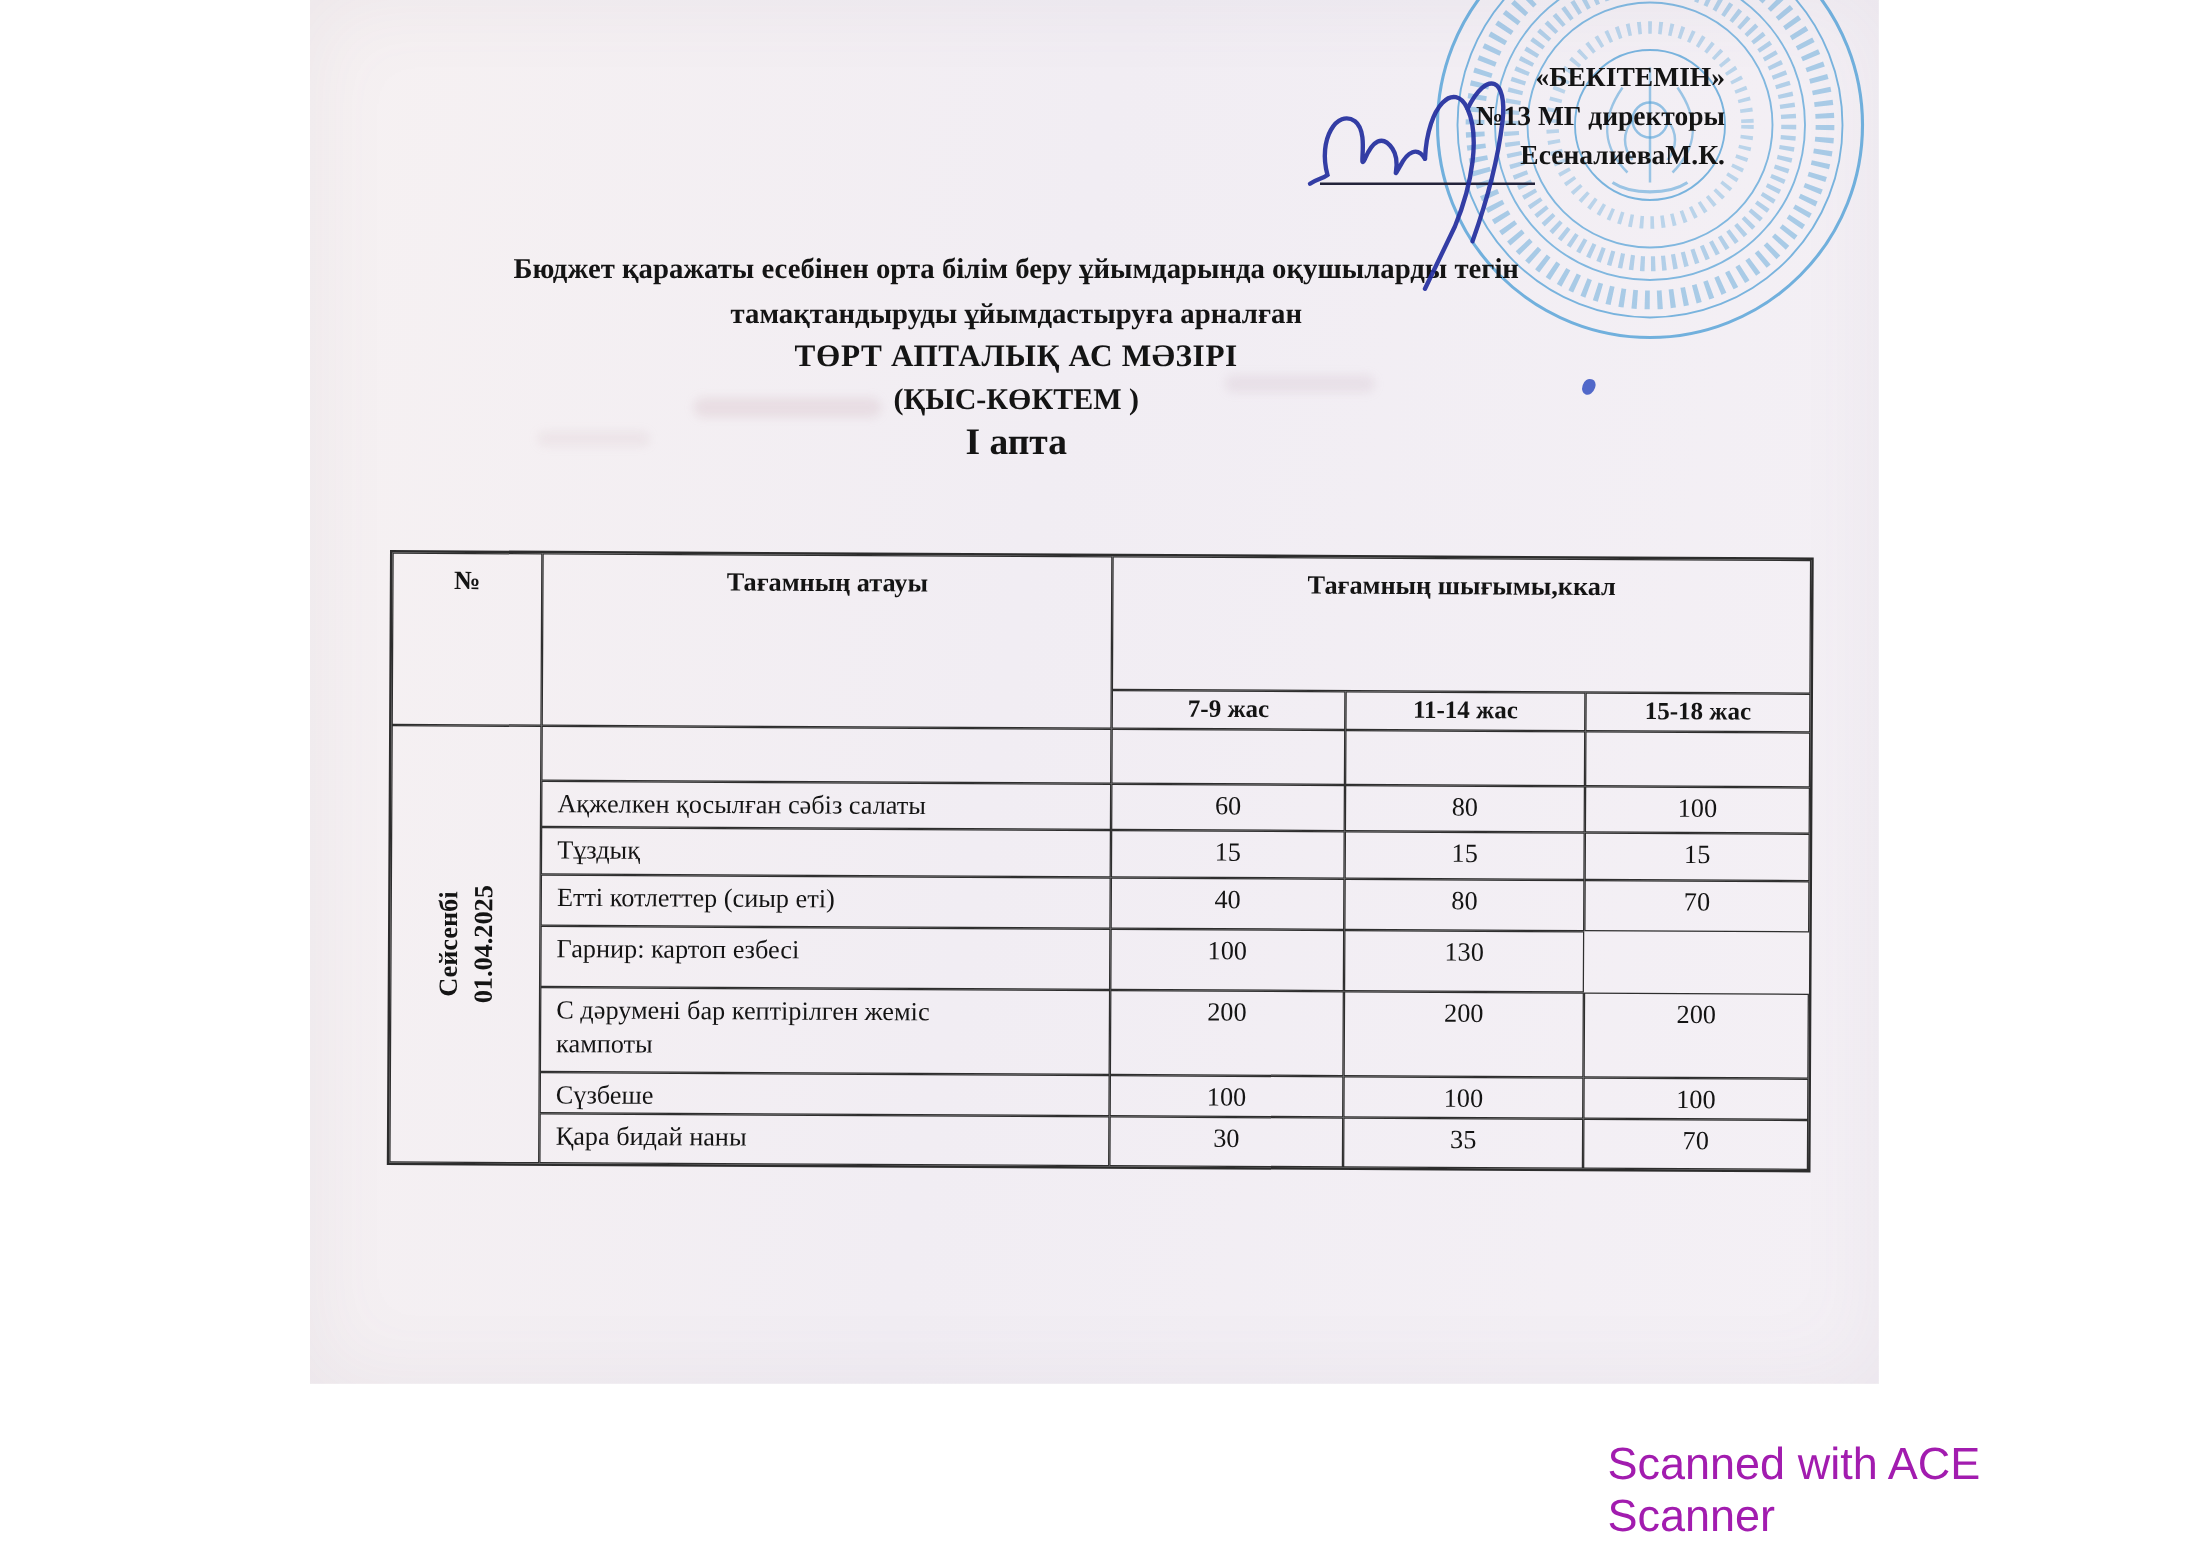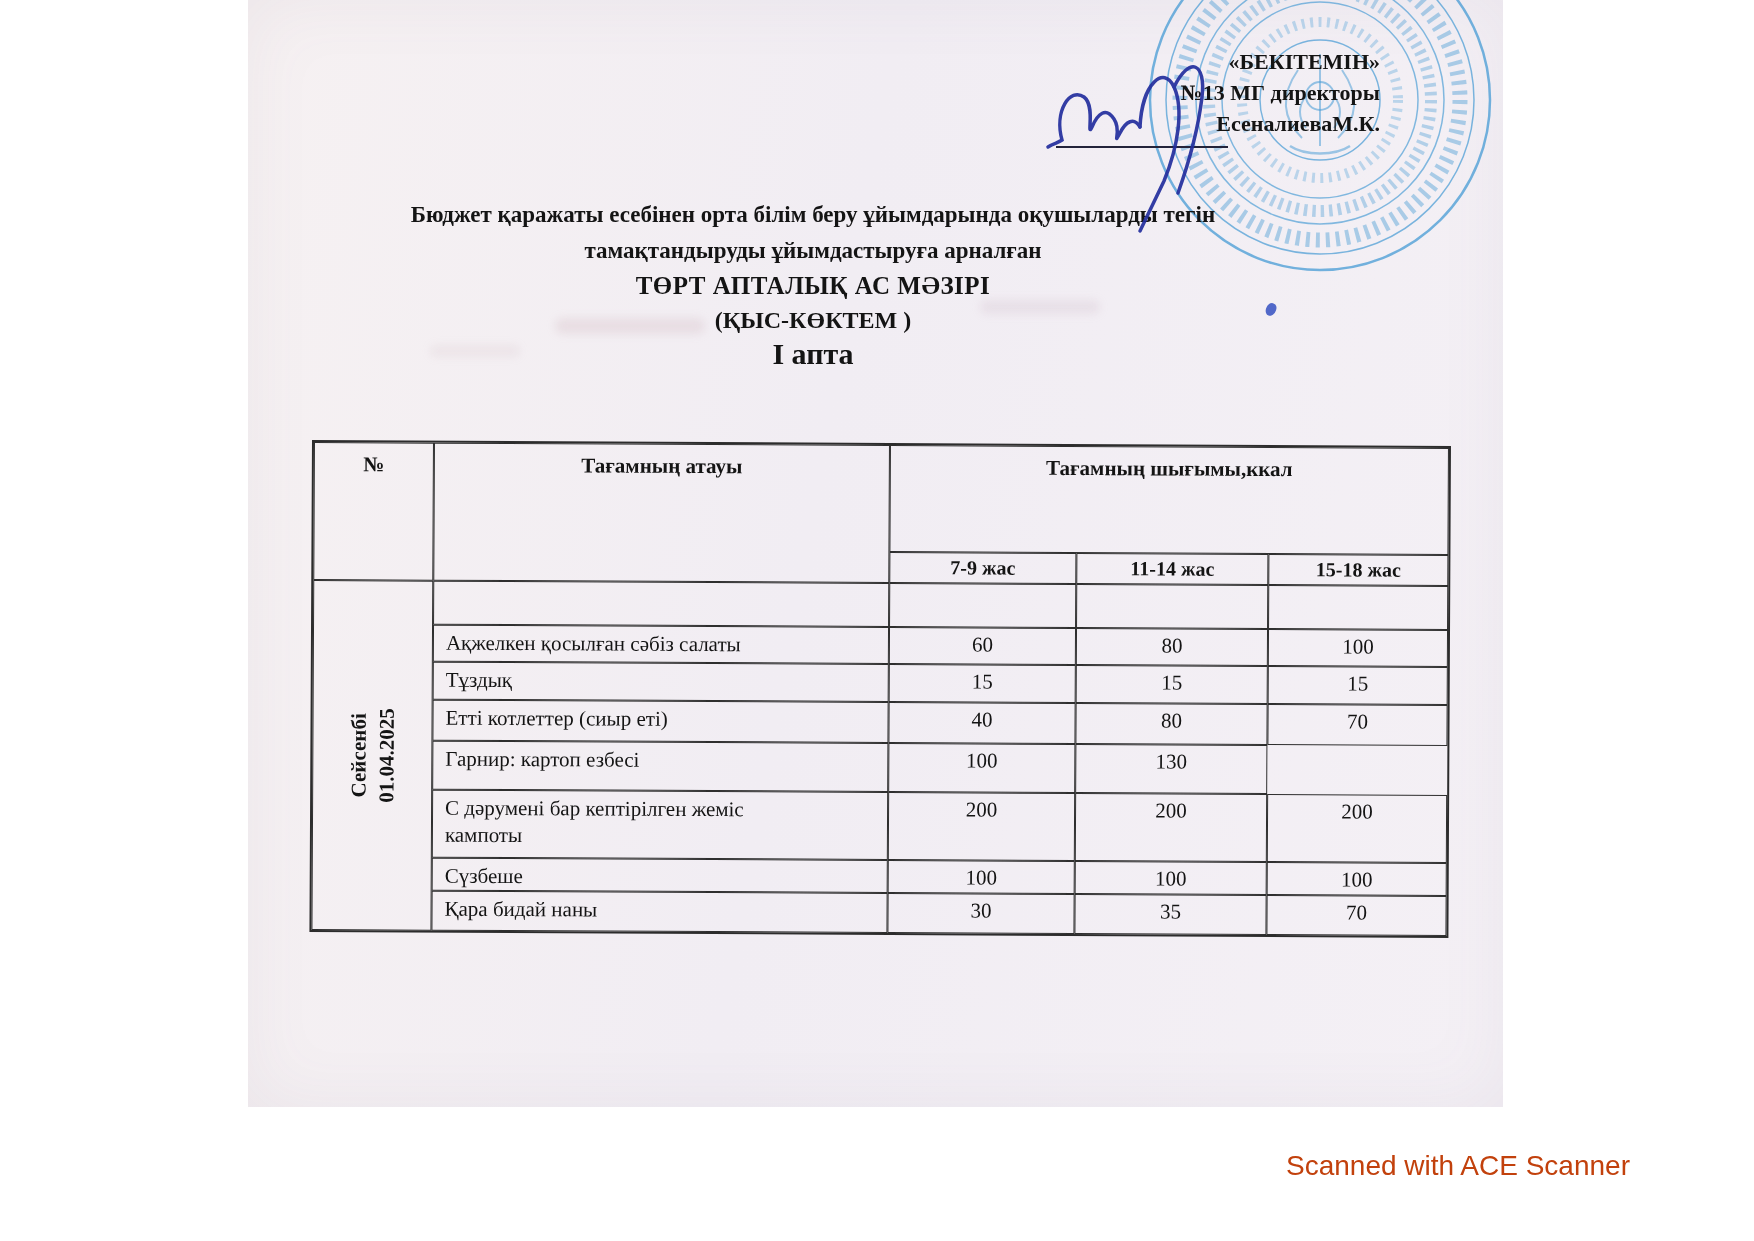--- a/index.html
+++ b/index.html
@@ -32,21 +32,21 @@
         padding-top:5px;font-size:21px;}
   .hdr{font-weight:bold;font-size:21px;padding-top:9px;}
   .age{align-items:center;padding-top:0;font-weight:bold;font-size:20px;}
   .dish{justify-content:flex-start;padding:4px 80px 0 12px;font-size:21px;line-height:27px;text-align:left;}
   .kcal{font-size:21px;padding-top:4px;}
   .day-cell{align-items:center;justify-content:center;padding:0;}
   .day-rot{transform:rotate(-90deg);text-align:center;font-weight:bold;font-size:21px;
            line-height:28px;white-space:nowrap;}
   
   .watermark{position:absolute;left:1286px;top:1150px;width:430px;
-             font-family:"Liberation Sans","DejaVu Sans",sans-serif;font-size:28px;color:#c2410c;}
+             font-family:"Liberation Sans","DejaVu Sans",sans-serif;font-size:36px;color:#a21caf;}
   
   .smudge{position:absolute;filter:blur(4px);border-radius:8px;z-index:1;}
   .sm1{left:555px;top:318px;width:150px;height:16px;background:rgba(190,150,160,.18);}
   .sm2{left:980px;top:300px;width:120px;height:14px;background:rgba(180,150,170,.15);}
   .sm3{left:430px;top:345px;width:90px;height:12px;background:rgba(190,160,165,.12);}
   .ink-dot{position:absolute;left:1266px;top:303px;width:10px;height:13px;
            background:rgba(40,70,190,.8);border-radius:50% 40% 55% 45%;
            transform:rotate(18deg);z-index:6;}
 </style>
 </head>

